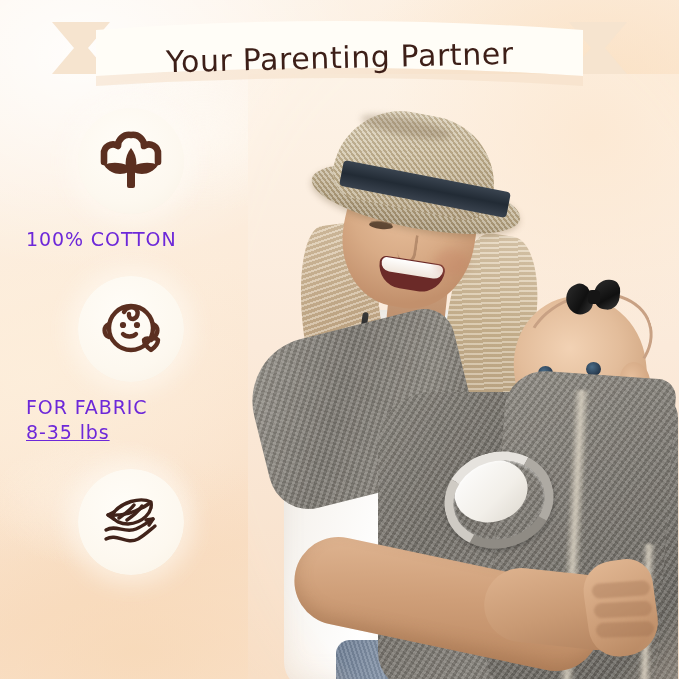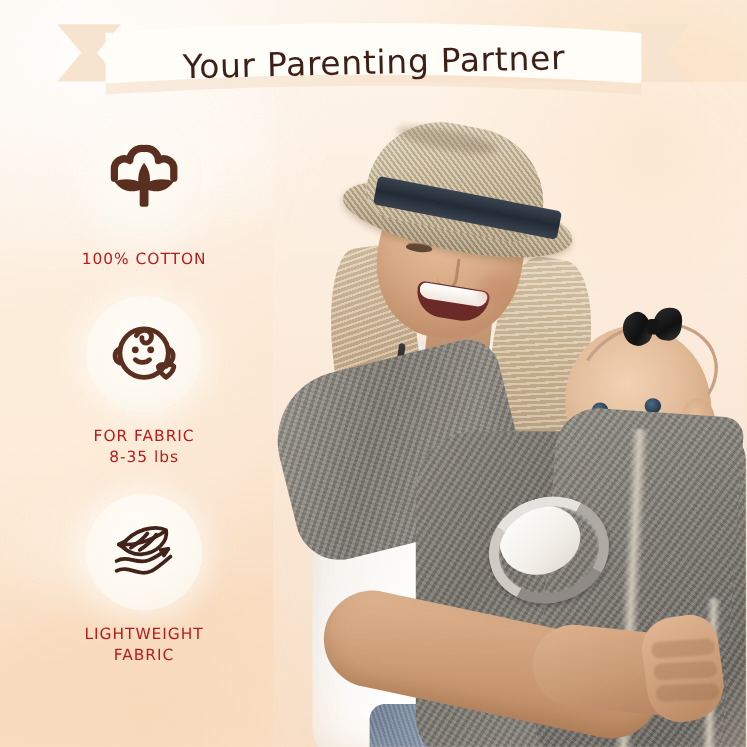--- a/index.html
+++ b/index.html
@@ -431,28 +431,28 @@
     border-radius: 50%;
     background: radial-gradient(circle at 44% 36%, #fffdf8 0%, #fdf8ef 62%, #f9f1e4 100%);
     display: flex;
     align-items: center;
     justify-content: center;
     box-shadow: 0 0 22px 10px rgba(255,252,245,.55);
   }
   .badge svg { display: block; }
   .feature-label {
     margin-top: 13px;
-    text-align: center;
+    text-align: left;
     font-family: "DejaVu Sans", sans-serif;
-    font-size: 14px;
+    font-size: 19px;
     letter-spacing: .9px;
-    color: #b91c1c;
+    color: #6d28d9;
     line-height: 1.32;
   }
-  .feature-label .l2 { display: block; }
+  .feature-label .l2 { display: block; text-decoration: underline; }
 
   .f-cotton  { margin-top: 0px; }
   .f-babies  { margin-top: 24px; }
   .f-light   { margin-top: 24px; }
 </style>
 </head>
 <body>
 
 <div id="poster">
 
@@ -611,20 +611,16 @@
 
             <path d="M14,30 L20,27 M14,30 L20,34"></path>
 
             <path d="M12,45 C22,39 31,49 42,44 C49,41 54,37 59,34"></path>
             <path d="M52,35 L59,34 L55,40"></path>
 
             <path d="M12,54 C23,48 32,60 44,54 C51,50 56,45 61,41"></path>
           </g>
         </svg>
       </div>
-      <div class="feature-label">
-        <span>LIGHTWEIGHT</span>
-        <span class="l2">FABRIC</span>
-      </div>
     </div>
 
   </div>
 </div>
 
 </body></html>

